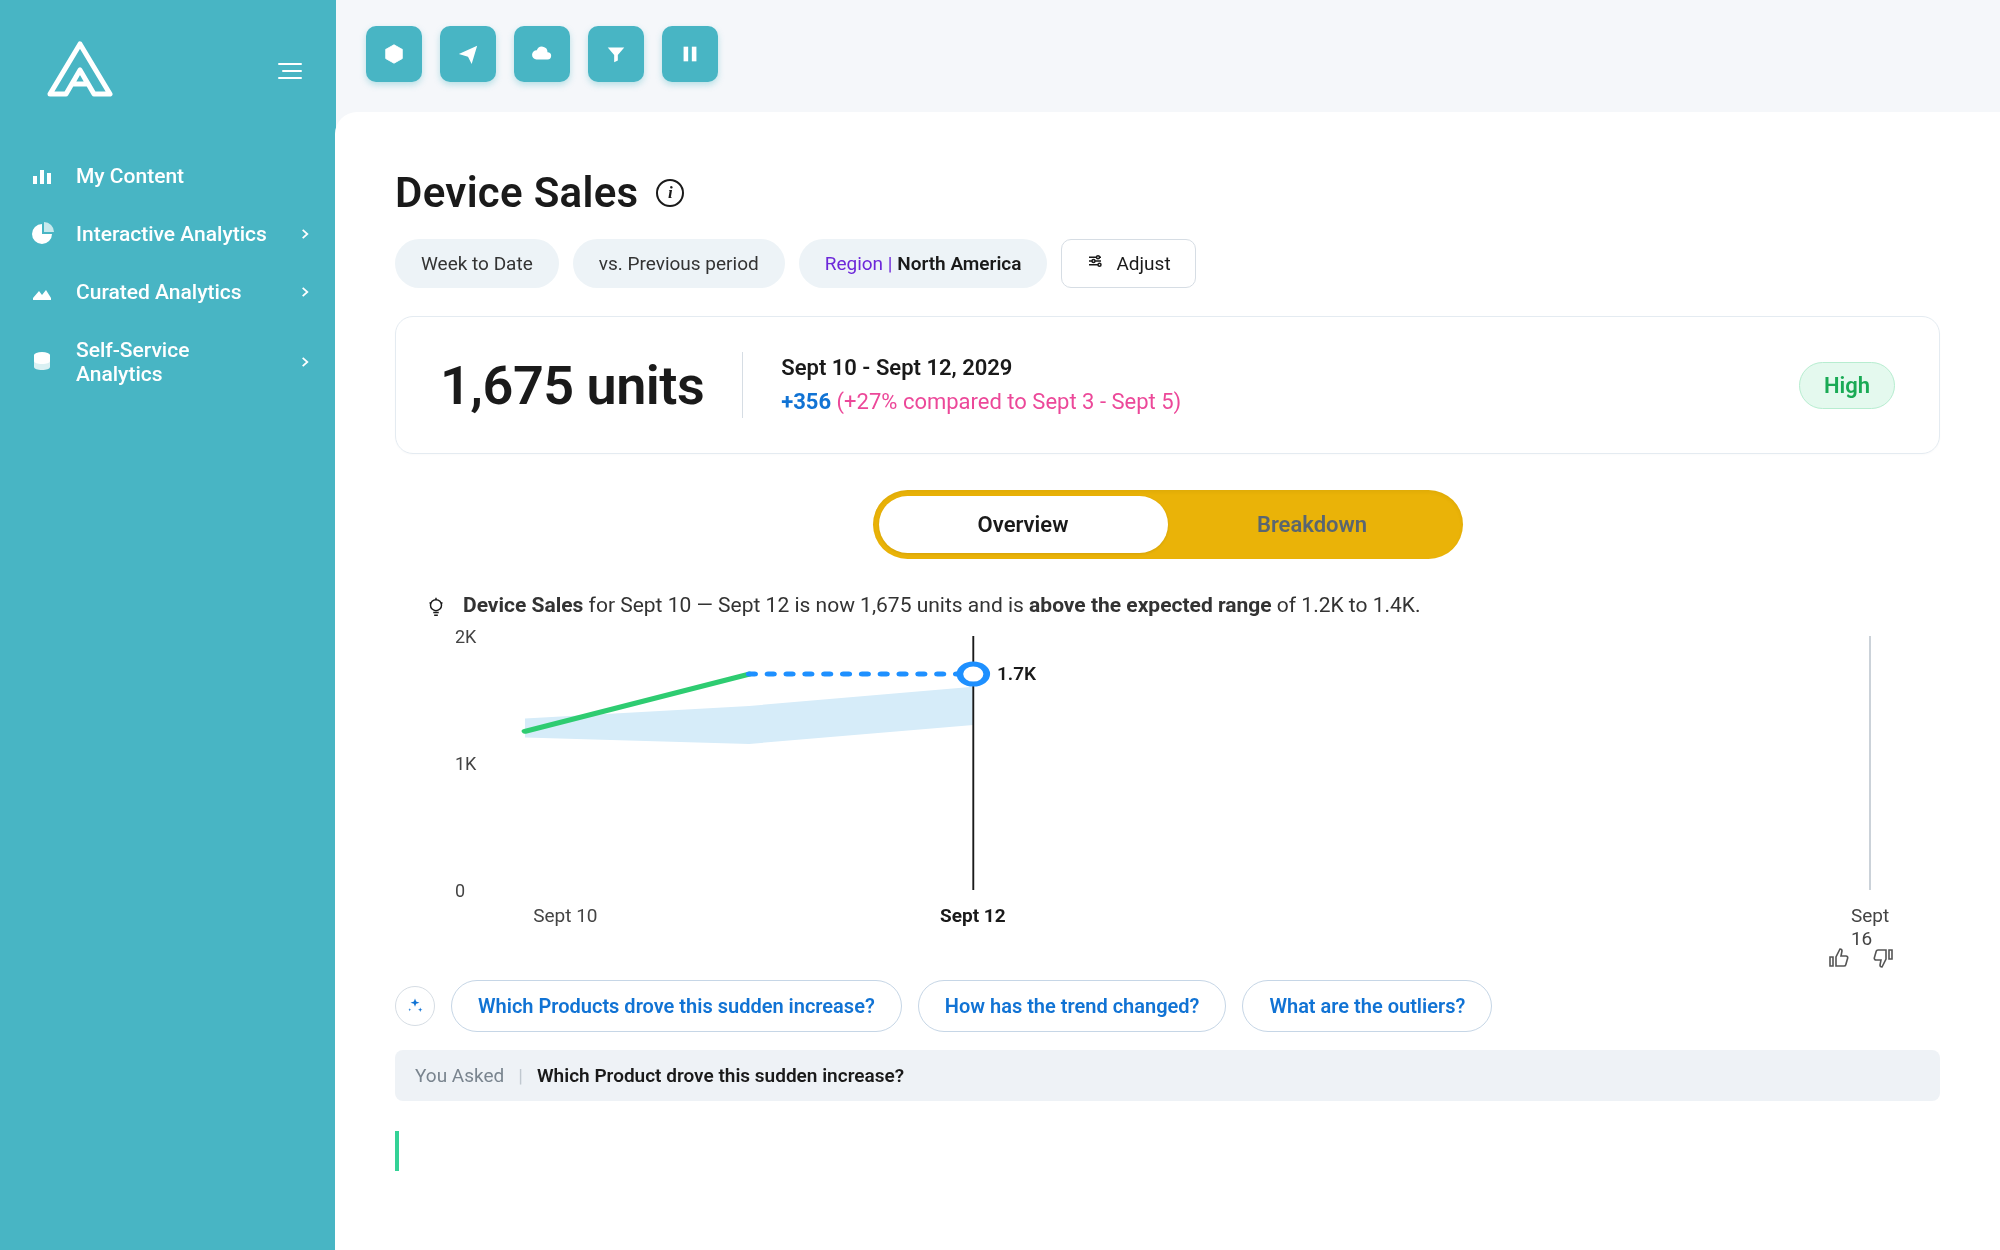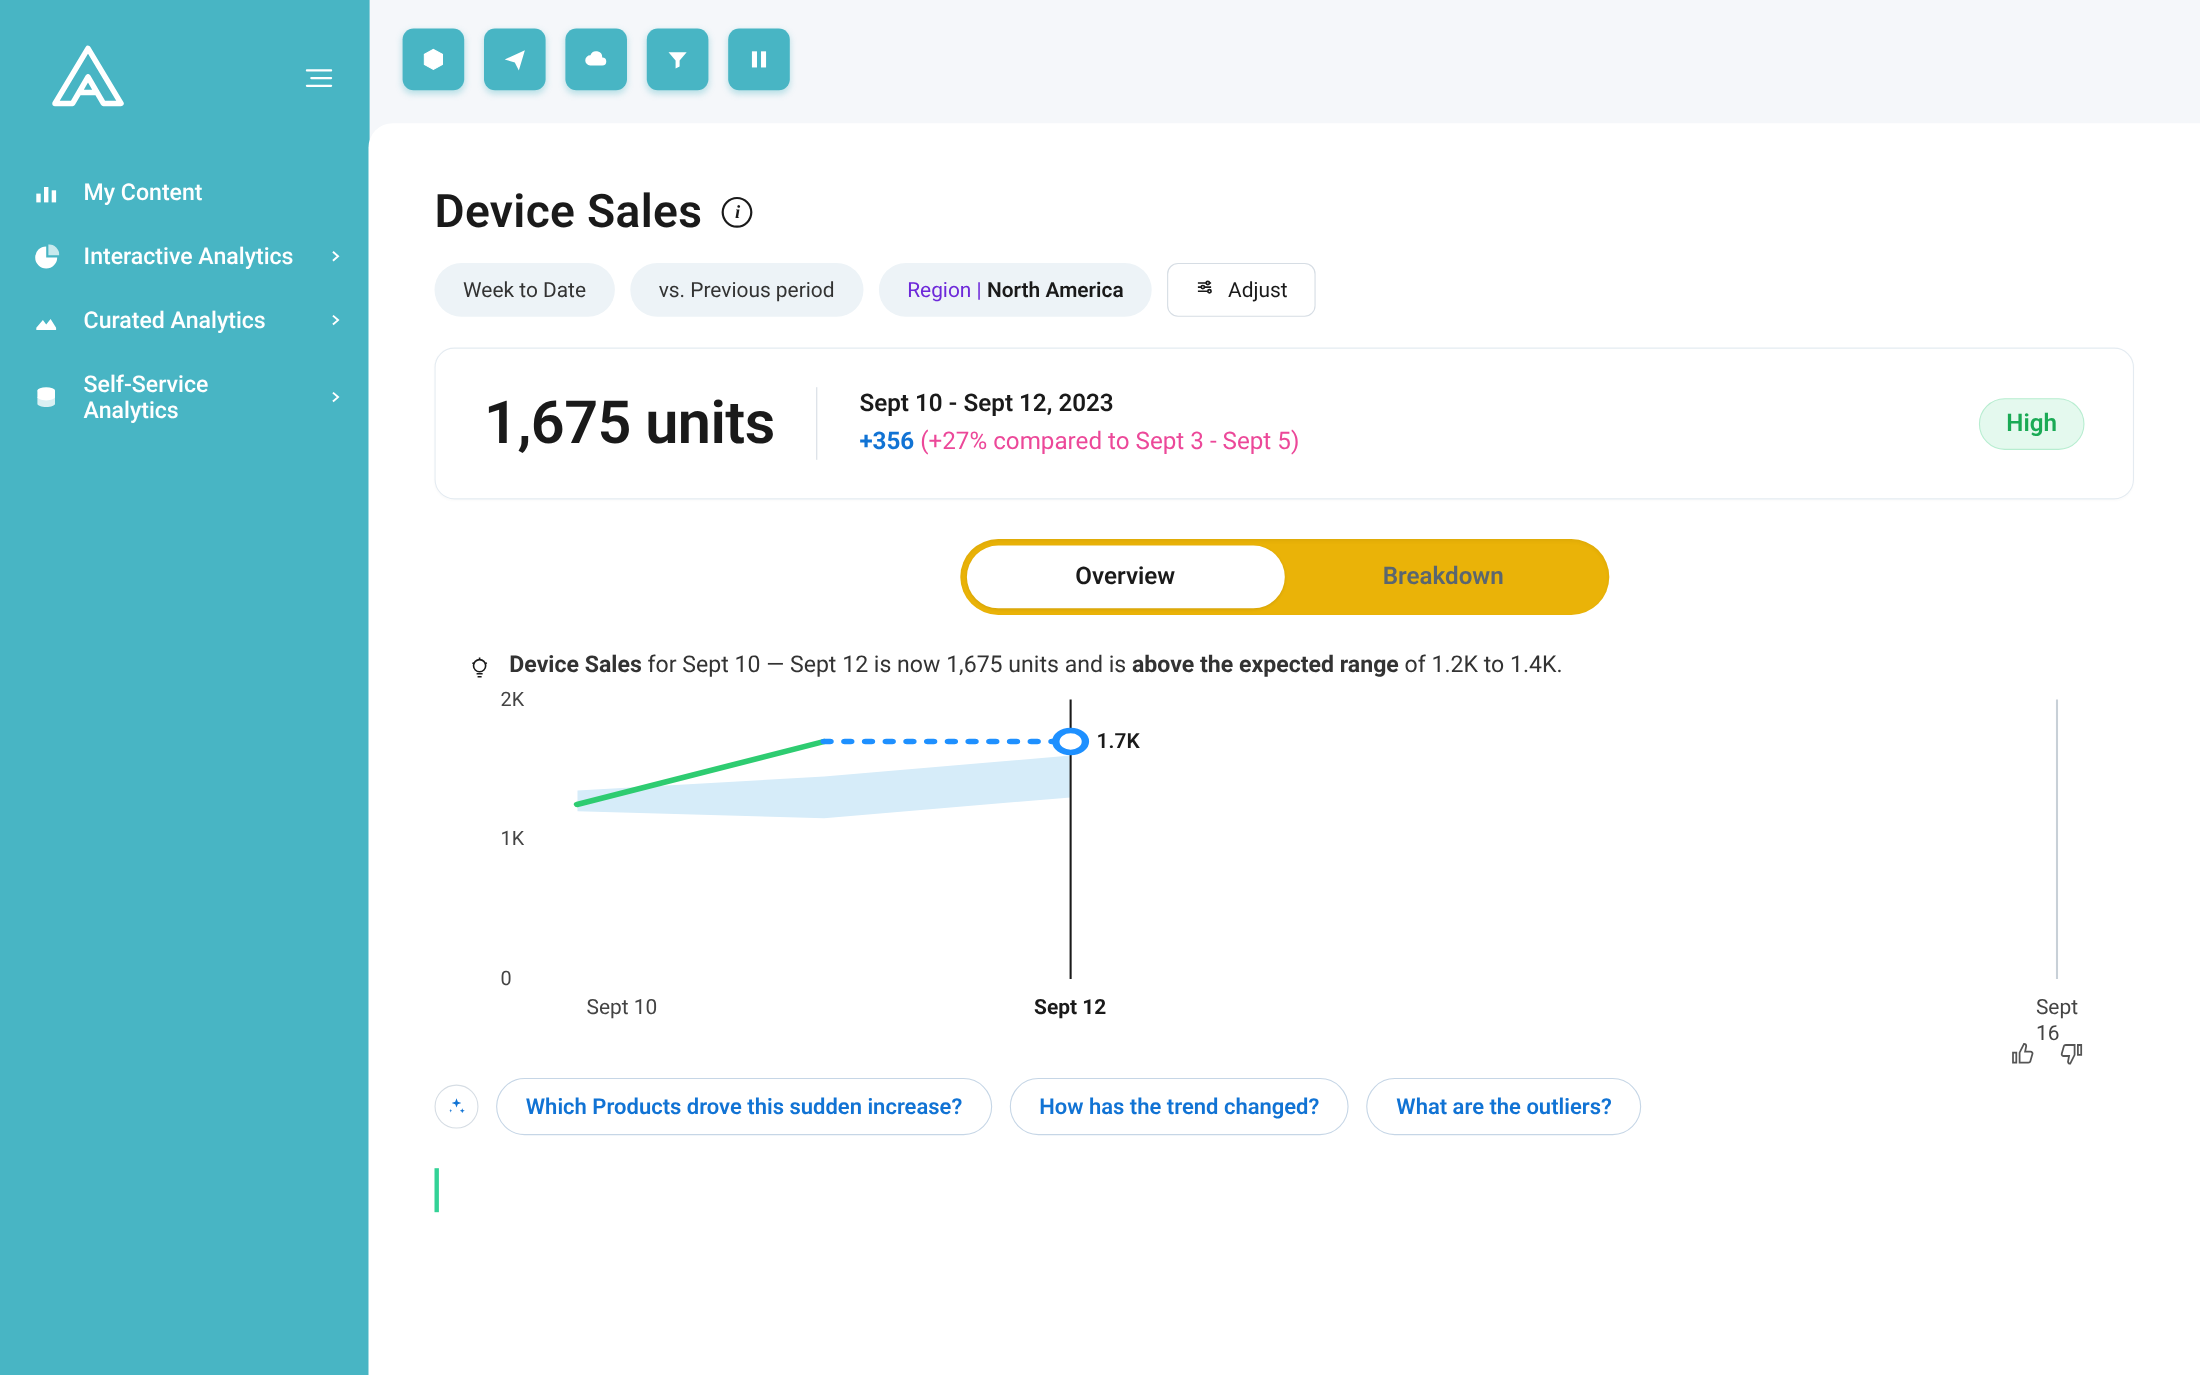--- a/index.html
+++ b/index.html
@@ -212,21 +212,21 @@
         </span>
         <span>Adjust</span>
       </div>
     </div>
 
     <div class="card">
       <div class="card-top">
         <div class="kpi">1,675 units</div>
         <div class="vline"></div>
         <div class="kpi-right">
-          <div class="date-range">Sept 10 - Sept 12, 2023</div>
+          <div class="date-range">Sept 10 - Sept 12, 2029</div>
           <div>
             <span class="delta">+356</span>
             <span class="delta-sub">(+27% compared to Sept 3 - Sept 5)</span>
           </div>
         </div>
         <div class="badge">High</div>
       </div>
     </div>
 
     <div class="tab-switch">
@@ -294,18 +294,23 @@
       <div class="sparkle-btn">
         <svg viewBox="0 0 24 24" fill="#1173d4">
               <path d="M12 2l1.5 4L18 7.5 13.5 9 12 13l-1.5-4L6 7.5 10.5 6zM19 14l.8 2.2L22 17l-2.2.8L19 20l-.8-2.2L16 17l2.2-.8zM5 15l.6 1.6L7 17l-1.4.4L5 19l-.6-1.6L3 17l1.4-.4z"></path>
             </svg>
       </div>
       <div class="sugg">Which Products drove this sudden increase?</div>
       <div class="sugg">How has the trend changed?</div>
       <div class="sugg">What are the outliers?</div>
     </div>
 
+    <div class="asked-bar">
+      <span class="lbl">You Asked</span>
+      <span class="sep">|</span>
+      <span class="q">Which Product drove this sudden increase?</span>
+    </div>
 
     <div class="answer-indent"></div>
 
    </div>
   </section>
 </main>
 
 </body></html>

